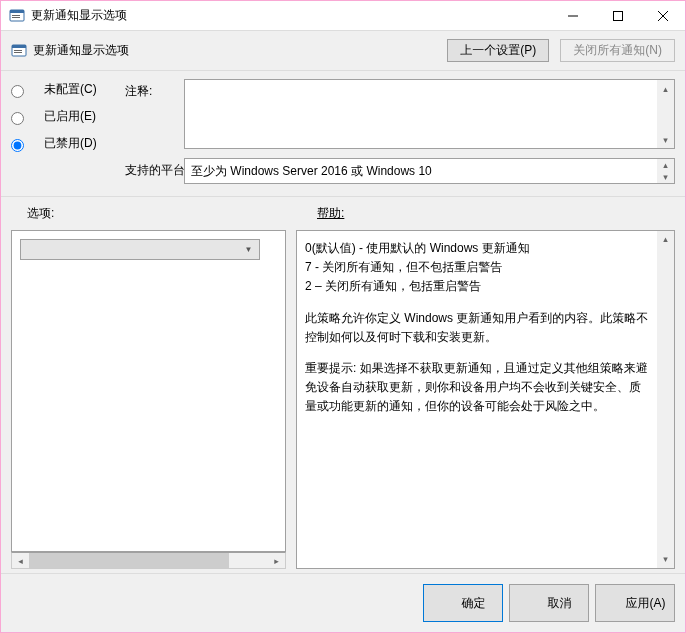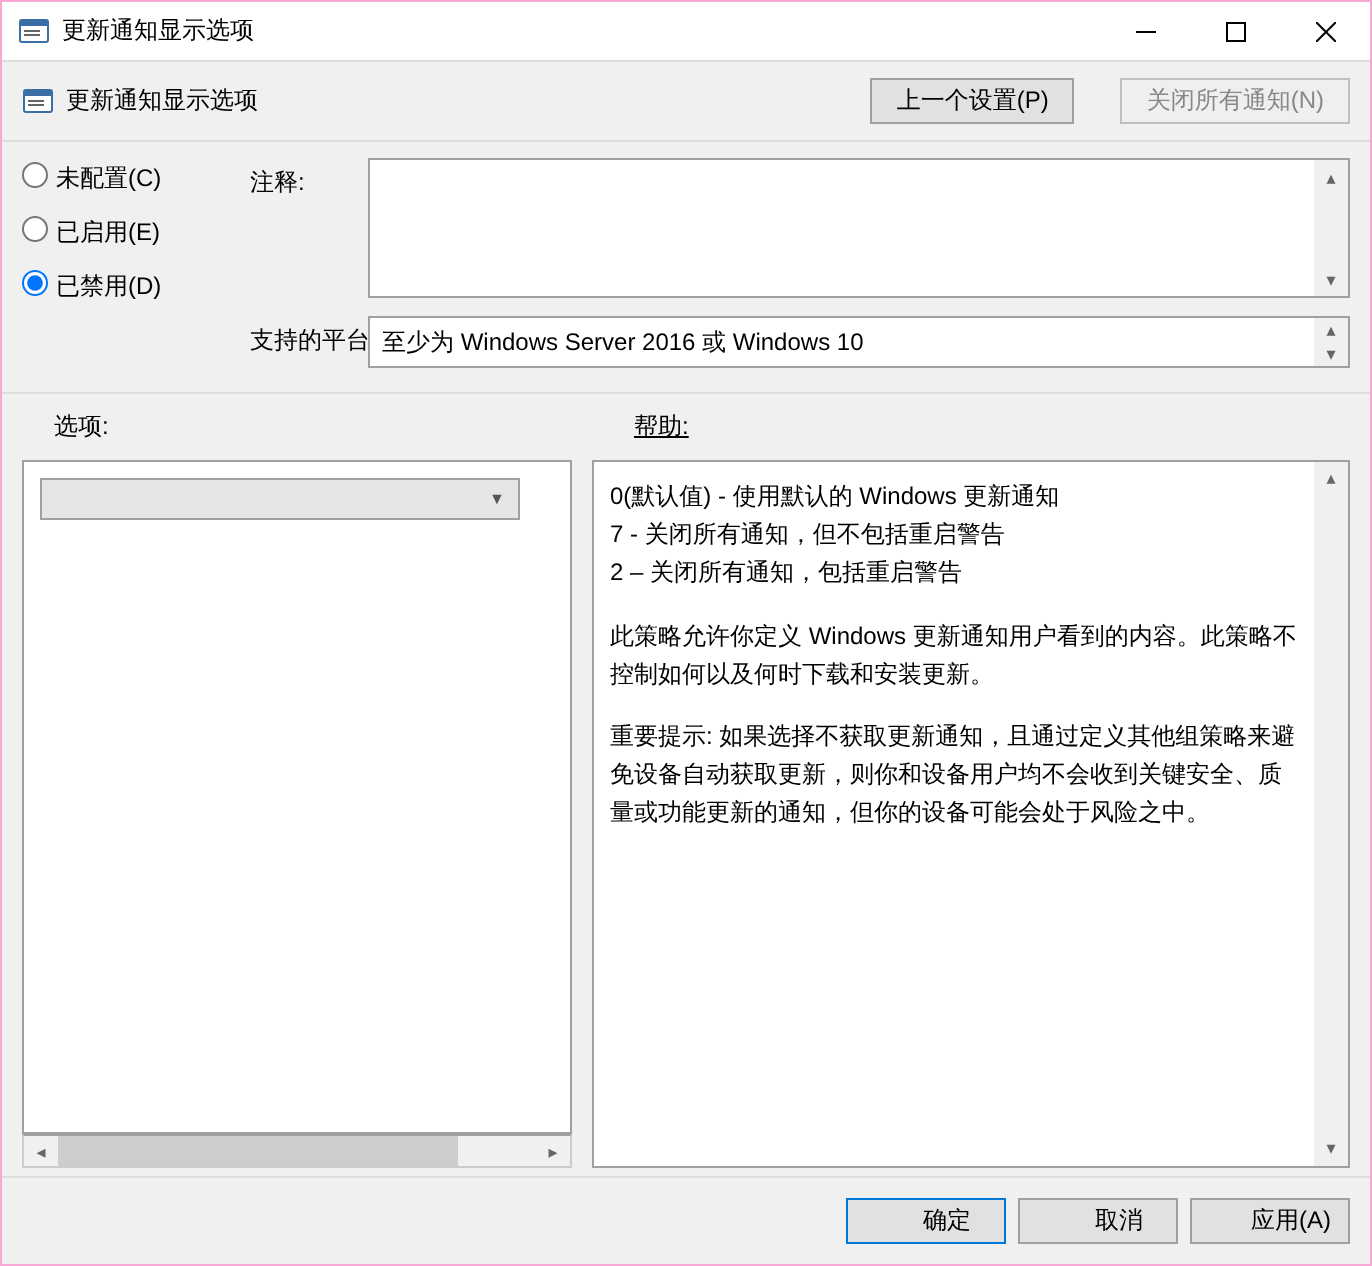--- a/index.html
+++ b/index.html
@@ -53,21 +53,21 @@
   }
   .header-row .h-title { font-size: 12px; }
   .header-row .h-sp { flex: 1; }
   .nav-btn {
     height: 23px;
     min-width: 95px;
     padding: 0 12px;
     border: 1px solid #a0a0a0;
     background: #e1e1e1;
     font-size: 12px;
-    margin-left: 23px;
+    margin-left: 11px;
     cursor: default;
   }
   .nav-btn:disabled { color: #888; background: #efefef; border-color: #bfbfbf; }
 
   
   .upper {
     background: #f0f0f0;
     padding: 8px 10px 12px 10px;
     border-bottom: 1px solid #ddd;
     display: grid;
@@ -75,21 +75,21 @@
     grid-template-rows: auto auto auto auto;
     column-gap: 4px;
     row-gap: 6px;
     align-items: start;
   }
   .radio-stack {
     grid-column: 1; grid-row: 1 / span 3;
     display: flex; flex-direction: column; gap: 10px;
     padding-top: 2px;
   }
-  .radio-row { display: flex; align-items: flex-start; gap: 4px; }
+  .radio-row { display: flex; align-items: flex-end; gap: 20px; }
   .radio-row input[type=radio] { margin: 0; width: 13px; height: 13px; }
   .lbl-comment { grid-column: 2; grid-row: 1; padding-top: 4px; }
   .comment-box {
     grid-column: 3; grid-row: 1 / span 3;
     height: 70px;
     border: 1px solid #a0a0a0;
     background: #fff;
     position: relative;
   }
   .comment-box .vtrack {
@@ -186,21 +186,21 @@
   .vtrack2 .arrow { height:17px; display:flex;align-items:center;justify-content:center; color:#666; font-size:9px;}
 
   
   .footer {
     background: #f0f0f0;
     border-top: 1px solid #ddd;
     padding: 10px;
     display:flex; justify-content:flex-end; gap:6px;
   }
   .footer button {
-    width: 80px; height: 23px;
+    width: 80px; height: 38px;
     border: 1px solid #a0a0a0;
     background: #e1e1e1;
     font-size: 12px;
     cursor: default;
     padding-left: 27px;
   }
   .footer button.primary { border: 1px solid #0078d7; }
 </style>
 </head>
 <body>

